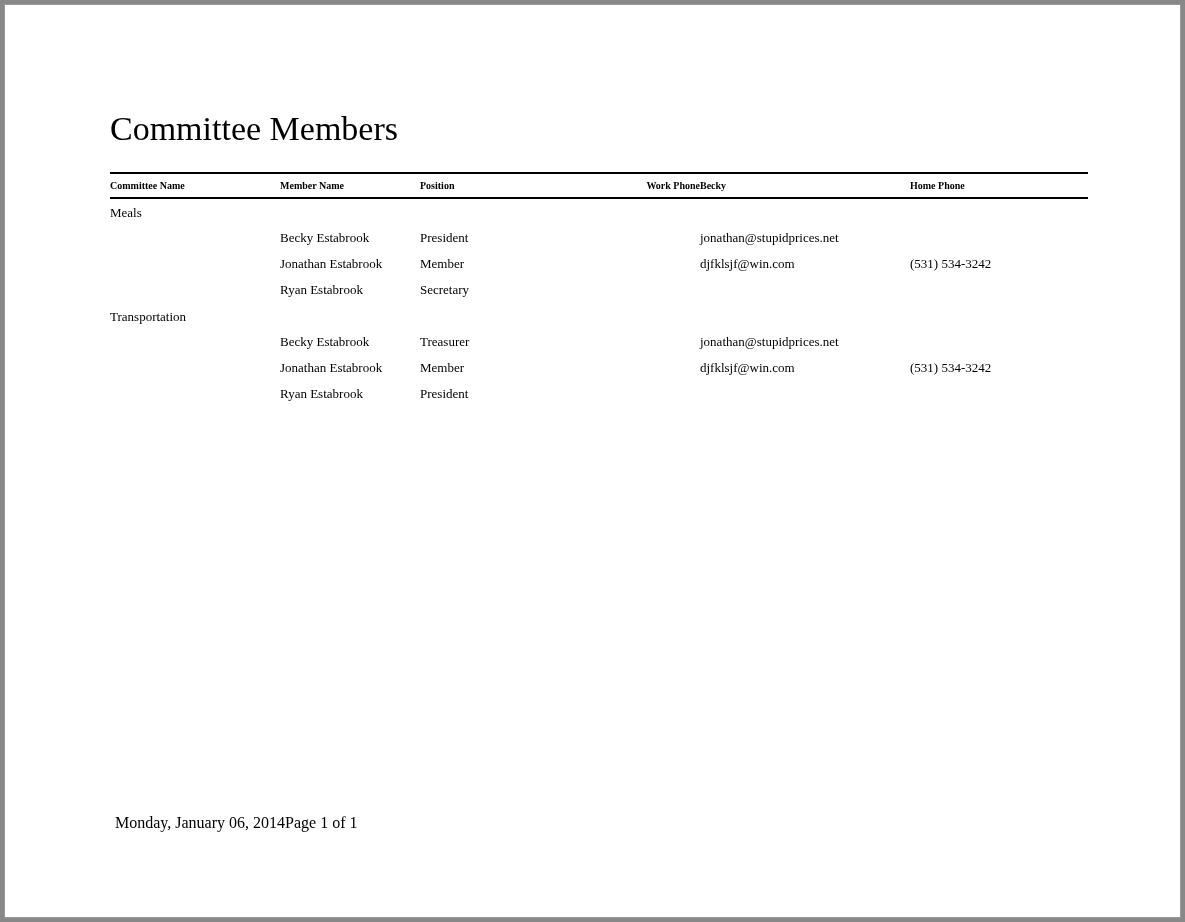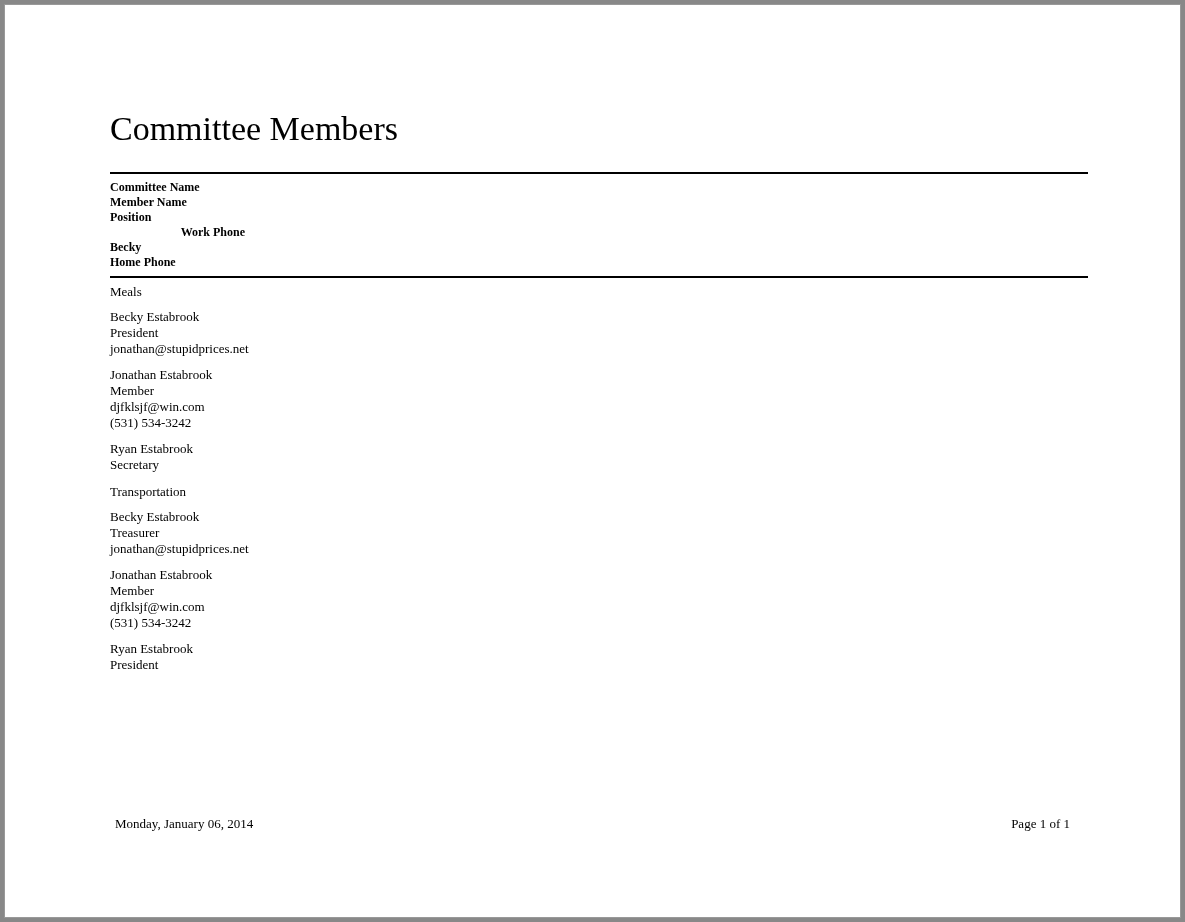--- a/index.html
+++ b/index.html
@@ -29,48 +29,45 @@
     }
     .table-wrap {
       width: 100%;
     }
     .header-row {
       display: flex;
       border-top: 2px solid #000;
       border-bottom: 2px solid #000;
       padding: 6px 0;
       font-weight: bold;
-      font-size: 12px;
-      flex-direction: column;
+      font-size: 10px;
     }
     .group-row {
       display: flex;
       padding: 6px 0 4px 0;
       font-size: 13px;
     }
     .member-row {
       display: flex;
       padding: 5px 0;
       font-size: 13px;
-      flex-direction: column;
     }
     .col-committee { width: 170px; }
     .col-member    { width: 140px; }
     .col-position  { width: 145px; }
     .col-workphone { width: 135px; text-align: right; }
     .col-email     { width: 210px; }
     .col-homephone { width: 140px; }
     .footer {
       position: absolute;
       bottom: 85px;
       left: 110px;
       right: 110px;
       display: flex;
-      justify-content: space-between;
-      font-size: 13px;
+      font-size: 16px;
     }
   </style>
 </head>
 <body>
 
 <div class="page">
 
   <h1 class="report-title">Committee Members</h1>
 
   <div class="table-wrap">

